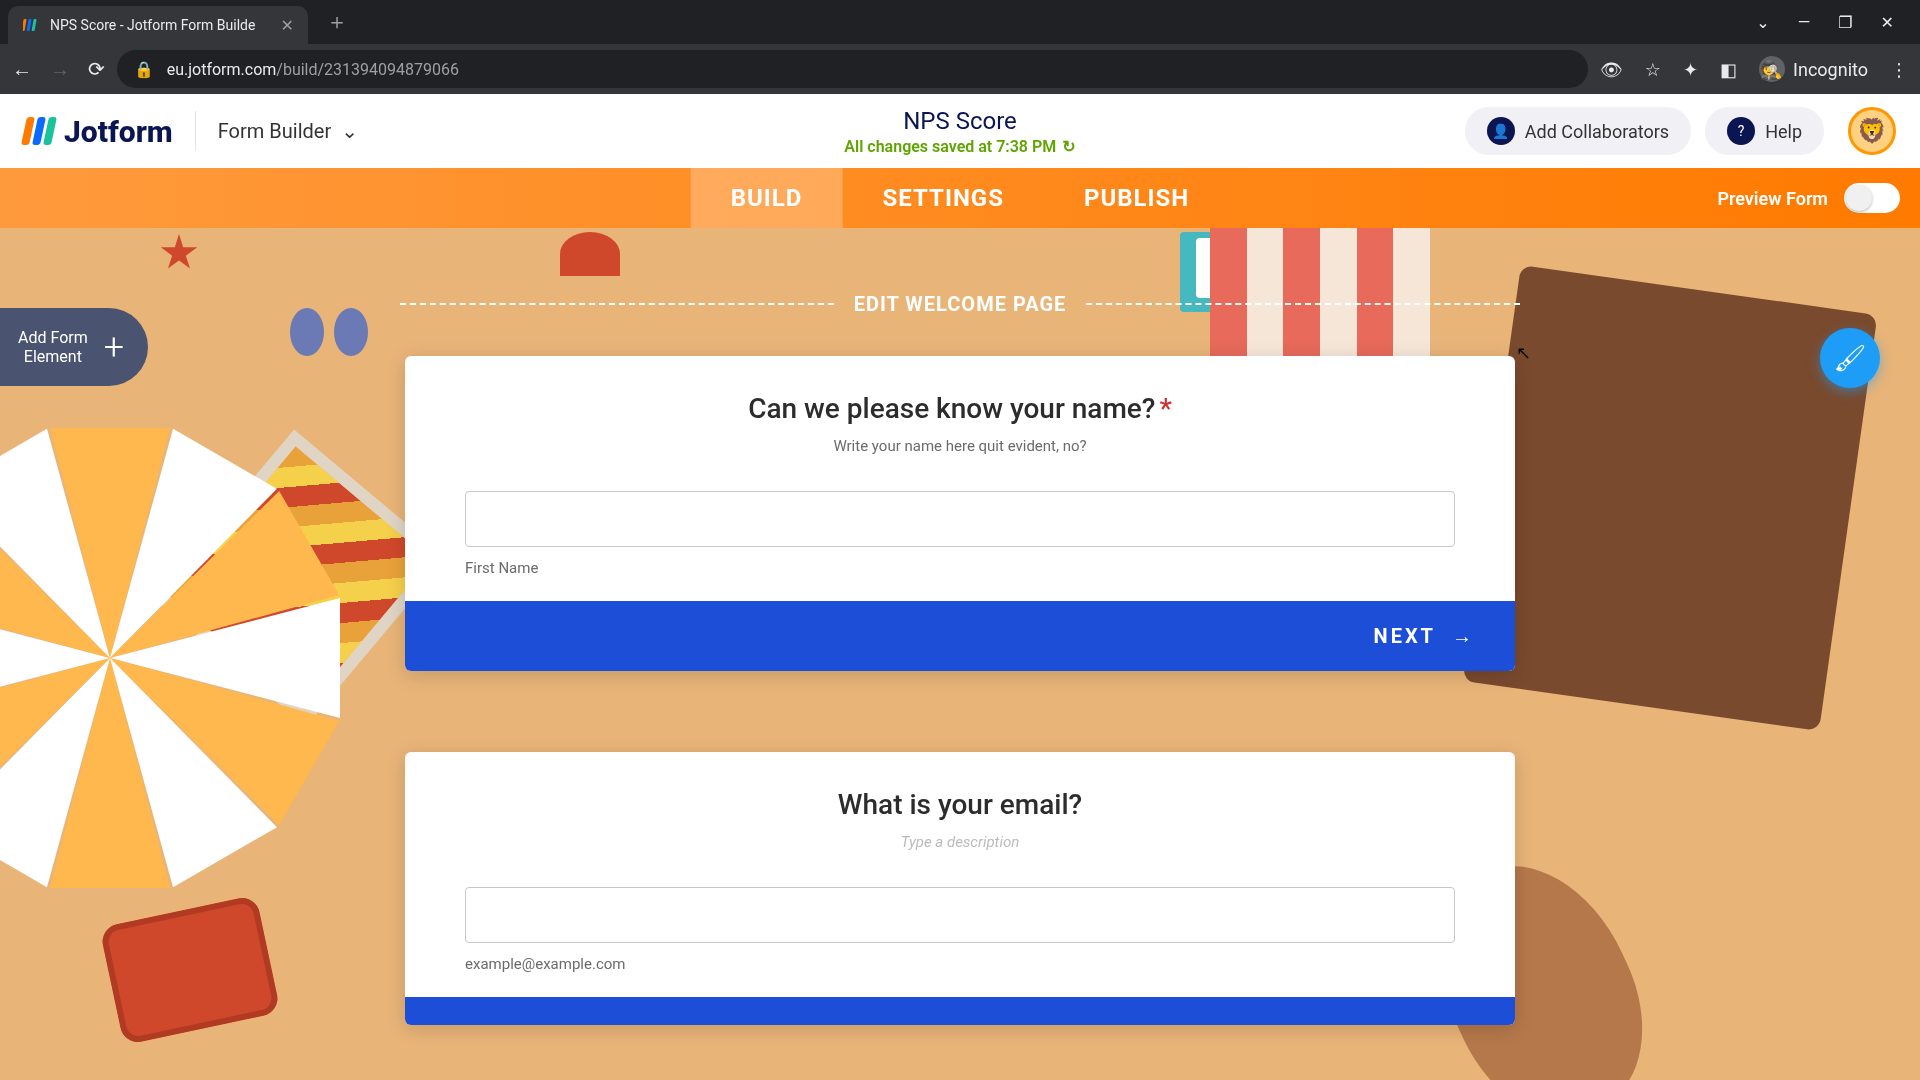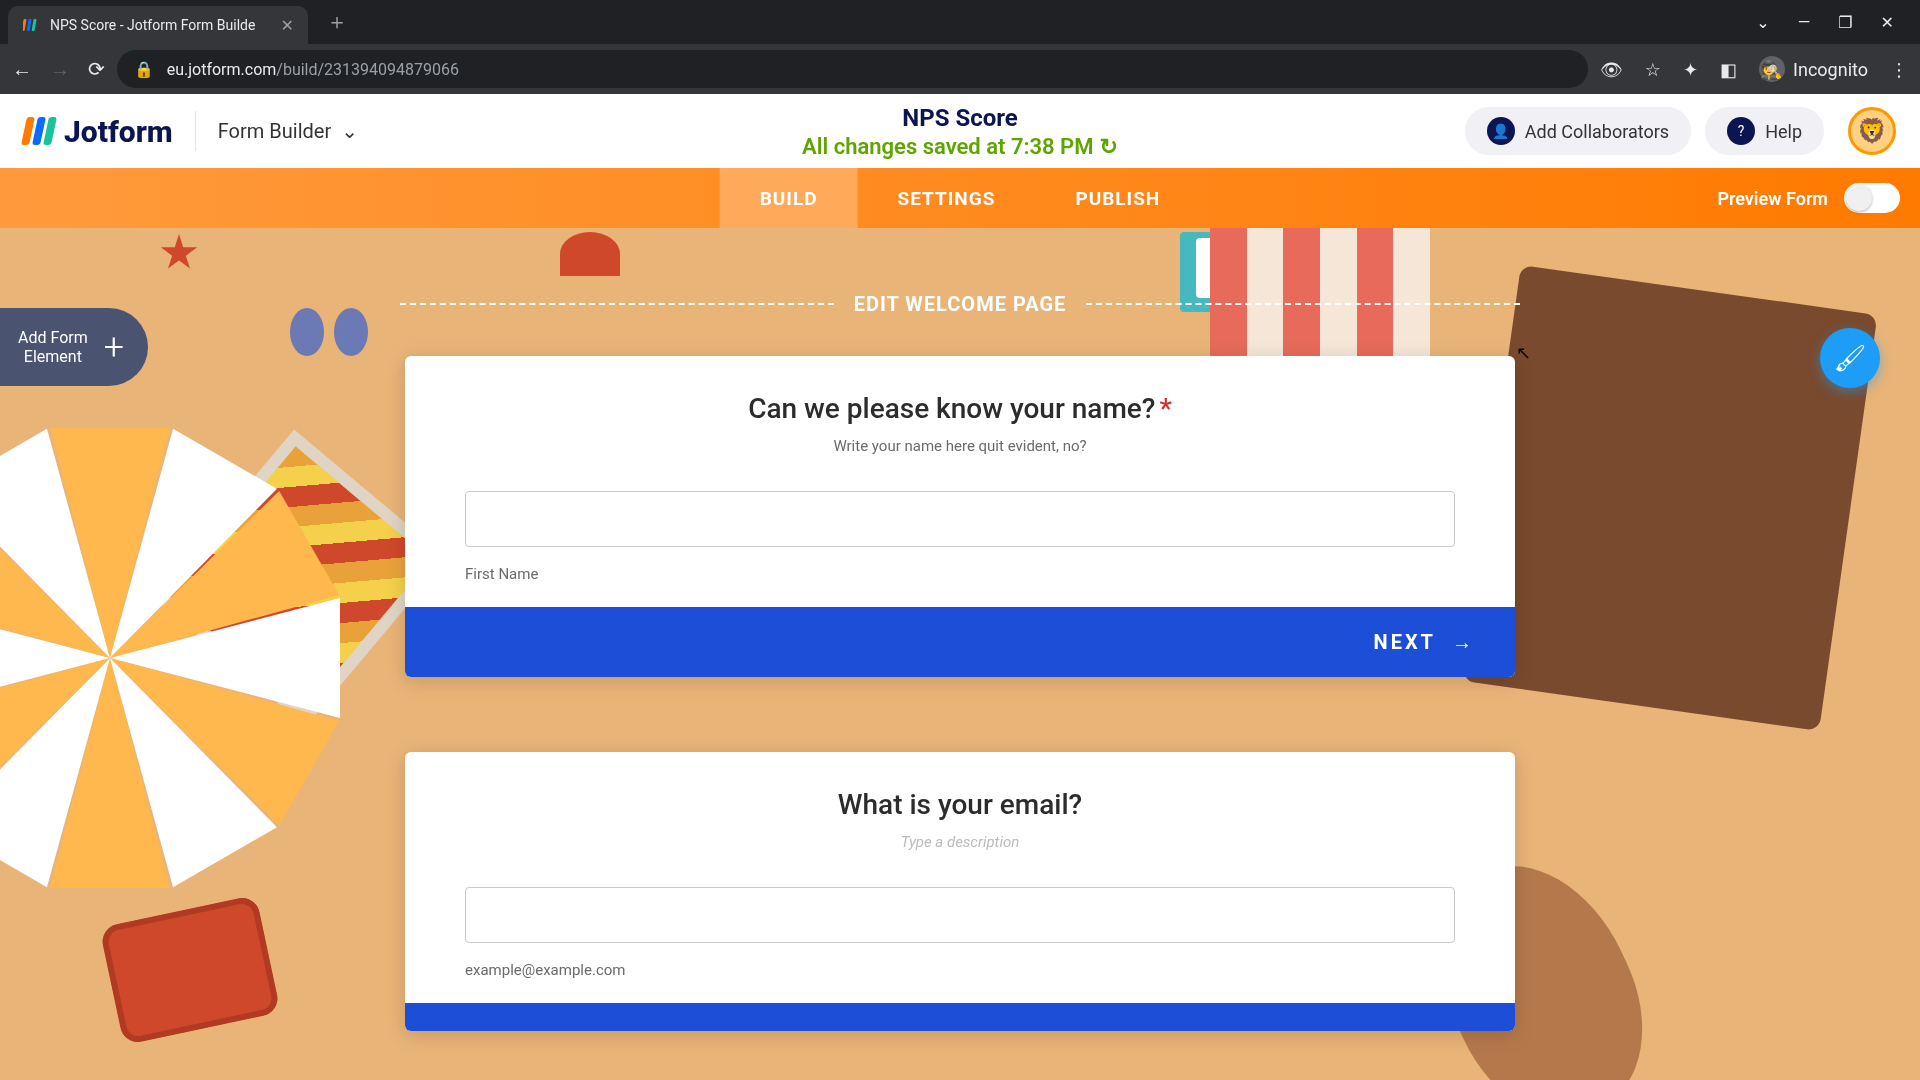--- a/index.html
+++ b/index.html
@@ -28,31 +28,31 @@
 .incognito-avatar { width: 26px; height: 26px; border-radius: 50%; background: #5f6368; display:flex; align-items:center; justify-content:center; }
 
 
 .app-header { background: #fff; height: 74px; display: flex; align-items: center; padding: 0 24px; }
 .logo { display: flex; align-items: center; gap: 10px; font-weight: 800; font-size: 30px; color: #0a1551; }
 .logo-icon { display: flex; gap: 3px; }
 .logo-bar { width: 8px; height: 28px; border-radius: 3px; transform: skewX(-12deg); }
 .divider { width: 1px; height: 40px; background: #e5e5e5; margin: 0 22px; }
 .form-builder-dd { display: flex; align-items: center; gap: 10px; color: #333; font-size: 20px; cursor: pointer; }
 .header-center { position: absolute; left: 50%; transform: translateX(-50%); text-align: center; }
-.form-title { font-size: 24px; font-weight: 700; color: #0a1551; }
-.save-status { color: #5ea500; font-size: 22px; font-weight: 600; margin-top: 2px; display:flex; align-items:center; justify-content:center; gap:6px;}
+.form-title { font-size: 24px; font-weight: 400; color: #0a1551; }
+.save-status { color: #5ea500; font-size: 16px; font-weight: 600; margin-top: 2px; display:flex; align-items:center; justify-content:center; gap:6px;}
 .header-right { margin-left: auto; display: flex; align-items: center; gap: 14px; }
 .pill-btn { background: #f0f0f5; border-radius: 30px; padding: 10px 22px; display: flex; align-items: center; gap: 10px; font-size: 18px; color: #333; cursor: pointer; }
 .pill-btn .circle-icon { width: 28px; height: 28px; border-radius: 50%; background: #0a1551; color: #fff; display: flex; align-items: center; justify-content: center; font-size: 14px; }
 .avatar { width: 48px; height: 48px; border-radius: 50%; border: 3px solid #ff9800; background: #ffd180; display:flex; align-items:center; justify-content:center; font-size:24px; margin-left: 10px; }
 
 
 .main-tabs { background: linear-gradient(90deg, #ff9a3c 0%, #ff7a00 100%); height: 60px; display: flex; align-items: center; position: relative; }
 .tabs-center { position: absolute; left: 50%; transform: translateX(-50%); display: flex; }
-.main-tab { padding: 0 40px; height: 60px; display: flex; align-items: center; color: #fff; font-size: 19px; font-weight: 700; letter-spacing: 1px; cursor: pointer; }
+.main-tab { padding: 0 40px; height: 60px; display: flex; align-items: center; color: #fff; font-size: 24px; font-weight: 700; letter-spacing: 1px; cursor: pointer; }
 .main-tab.active { background: rgba(255,255,255,0.25); }
 .preview-area { margin-left: auto; display: flex; align-items: center; gap: 16px; padding-right: 20px; color: #fff; font-size: 18px; font-weight: 600; }
 .toggle { width: 56px; height: 30px; background: #fff; border-radius: 30px; position: relative; cursor: pointer; }
 .toggle::after { content: ""; position: absolute; width: 26px; height: 26px; border-radius: 50%; background: #f0f0f0; top: 2px; left: 2px; box-shadow: 0 1px 3px rgba(0,0,0,.3); }
 
 
 .canvas { height: calc(1080px - 44px - 50px - 74px - 60px); background: #e8b478; position: relative; overflow: hidden; }
 .bg-deco { position: absolute; inset: 0; }
 .umbrella { position: absolute; left: -120px; top: 200px; width: 460px; height: 460px; }
 .umbrella-slice { position:absolute; left:50%; top:50%; width:0; height:0; border-left: 60px solid transparent; border-right: 60px solid transparent; border-bottom: 230px solid #fff; transform-origin: 50% 0; }
@@ -87,21 +87,21 @@
 .card1 { top: 128px; }
 .card2 { top: 524px; }
 .card-body { padding: 36px 60px 24px; text-align: center; }
 .question { font-size: 28px; color: #2c2c2c; font-weight: 500; }
 .required-star { color: #cc3232; margin-left: 4px; }
 .description { color: #6b6b6b; font-size: 15px; margin-top: 12px; }
 .description.placeholder { color: #bbb; font-style: italic; }
 .fields-row { display: flex; gap: 22px; margin-top: 36px; }
 .field { flex: 1; text-align: left; }
 .field input { width: 100%; height: 56px; border: 1px solid #c9c9c9; border-radius: 4px; padding: 0 14px; font-size: 16px; background:#fff;}
-.field-label { font-size: 15px; color: #6b6b6b; margin-top: 18px; display: block; }
+.field-label { font-size: 15px; color: #6b6b6b; margin-top: 12px; display: block; }
 .single-field { margin-top: 36px; text-align:left; }
 .single-field input { width: 100%; height: 56px; border: 1px solid #c9c9c9; border-radius: 4px; padding: 0 14px; font-size: 16px; }
 .card-footer { background: #1d4ed8; height: 70px; display: flex; align-items: center; justify-content: flex-end; padding: 0 40px; text-align: center; }
 .next-btn { color: #fff; font-size: 20px; font-weight: 700; letter-spacing: 3px; display: flex; align-items: center; gap: 16px; cursor: pointer; }
 .card2 .card-footer { height: 28px; }
 
 .cursor { position:absolute; z-index:10; font-size:18px; color:#000; }
 </style>
 </head>
 <body>

